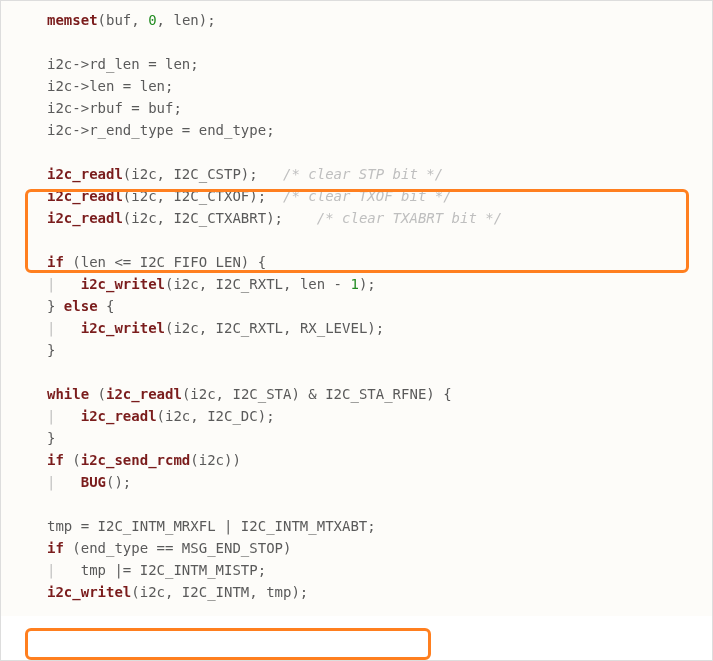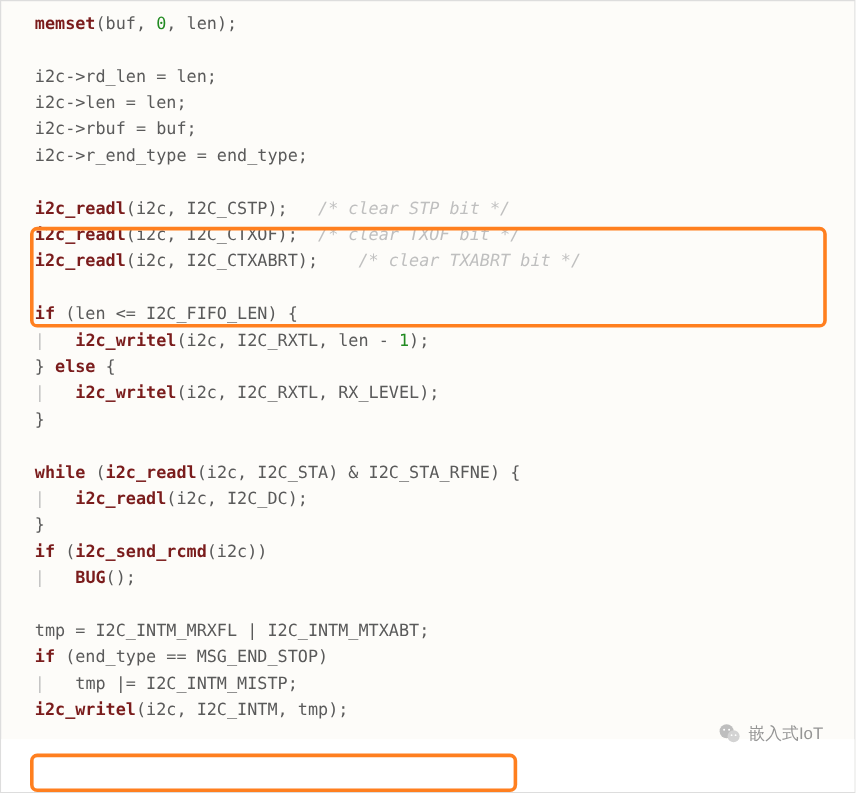--- a/index.html
+++ b/index.html
@@ -16,21 +16,21 @@
     height: 661px;
     border: 1px solid #ddd;
     box-sizing: border-box;
     background: #fdfcf9;
     font-family: Consolas, "Courier New", monospace;
     font-size: 14px;
     line-height: 22px;
   }
   pre.code {
     margin: 0;
-    padding: 8px 12px 8px 28px;
+    padding: 8px 12px 8px 46px;
     white-space: pre;
   }
   .tok-fn   { color: #7a1c1c; font-weight: bold; }
   .tok-kw   { color: #7a1c1c; font-weight: bold; }
   .tok-num  { color: #228b22; }
   .tok-cmt  { color: #bfbfbf; font-style: italic; }
   .tok-plain{ color: #5a5a5a; }
   .tok-bar  { color: #c0c0c0; }
 
   .hl-orange {
@@ -109,27 +109,14 @@
 <span><span class="tok-kw">if</span><span class="tok-plain"> (end_type == MSG_END_STOP)</span></span>
 <span><span class="tok-bar">|   </span><span class="tok-plain">tmp |= I2C_INTM_MISTP;</span></span>
 <span><span class="tok-fn">i2c_writel</span><span class="tok-plain">(i2c, I2C_INTM, tmp);</span></span>
 </pre>
 
   <div class="hl-orange box1"></div>
   <div class="cut-line"></div>
   <div class="under-bg"></div>
   <div class="hl-orange box2"></div>
 
-  <div class="watermark">
-    <span class="wm-icon">
-      <svg viewBox="0 0 24 24" width="20" height="20">
-        <circle cx="9" cy="10" r="7" fill="#b8b8b8"></circle>
-        <circle cx="16" cy="15" r="6" fill="#cfcfcf"></circle>
-        <circle cx="6.5" cy="8.5" r="1" fill="#fff"></circle>
-        <circle cx="11.5" cy="8.5" r="1" fill="#fff"></circle>
-        <circle cx="14" cy="14" r="0.9" fill="#fff"></circle>
-        <circle cx="18" cy="14" r="0.9" fill="#fff"></circle>
-      </svg>
-    </span>
-    <span>嵌入式IoT</span>
-  </div>
 
 </div>
 
 </body></html>

